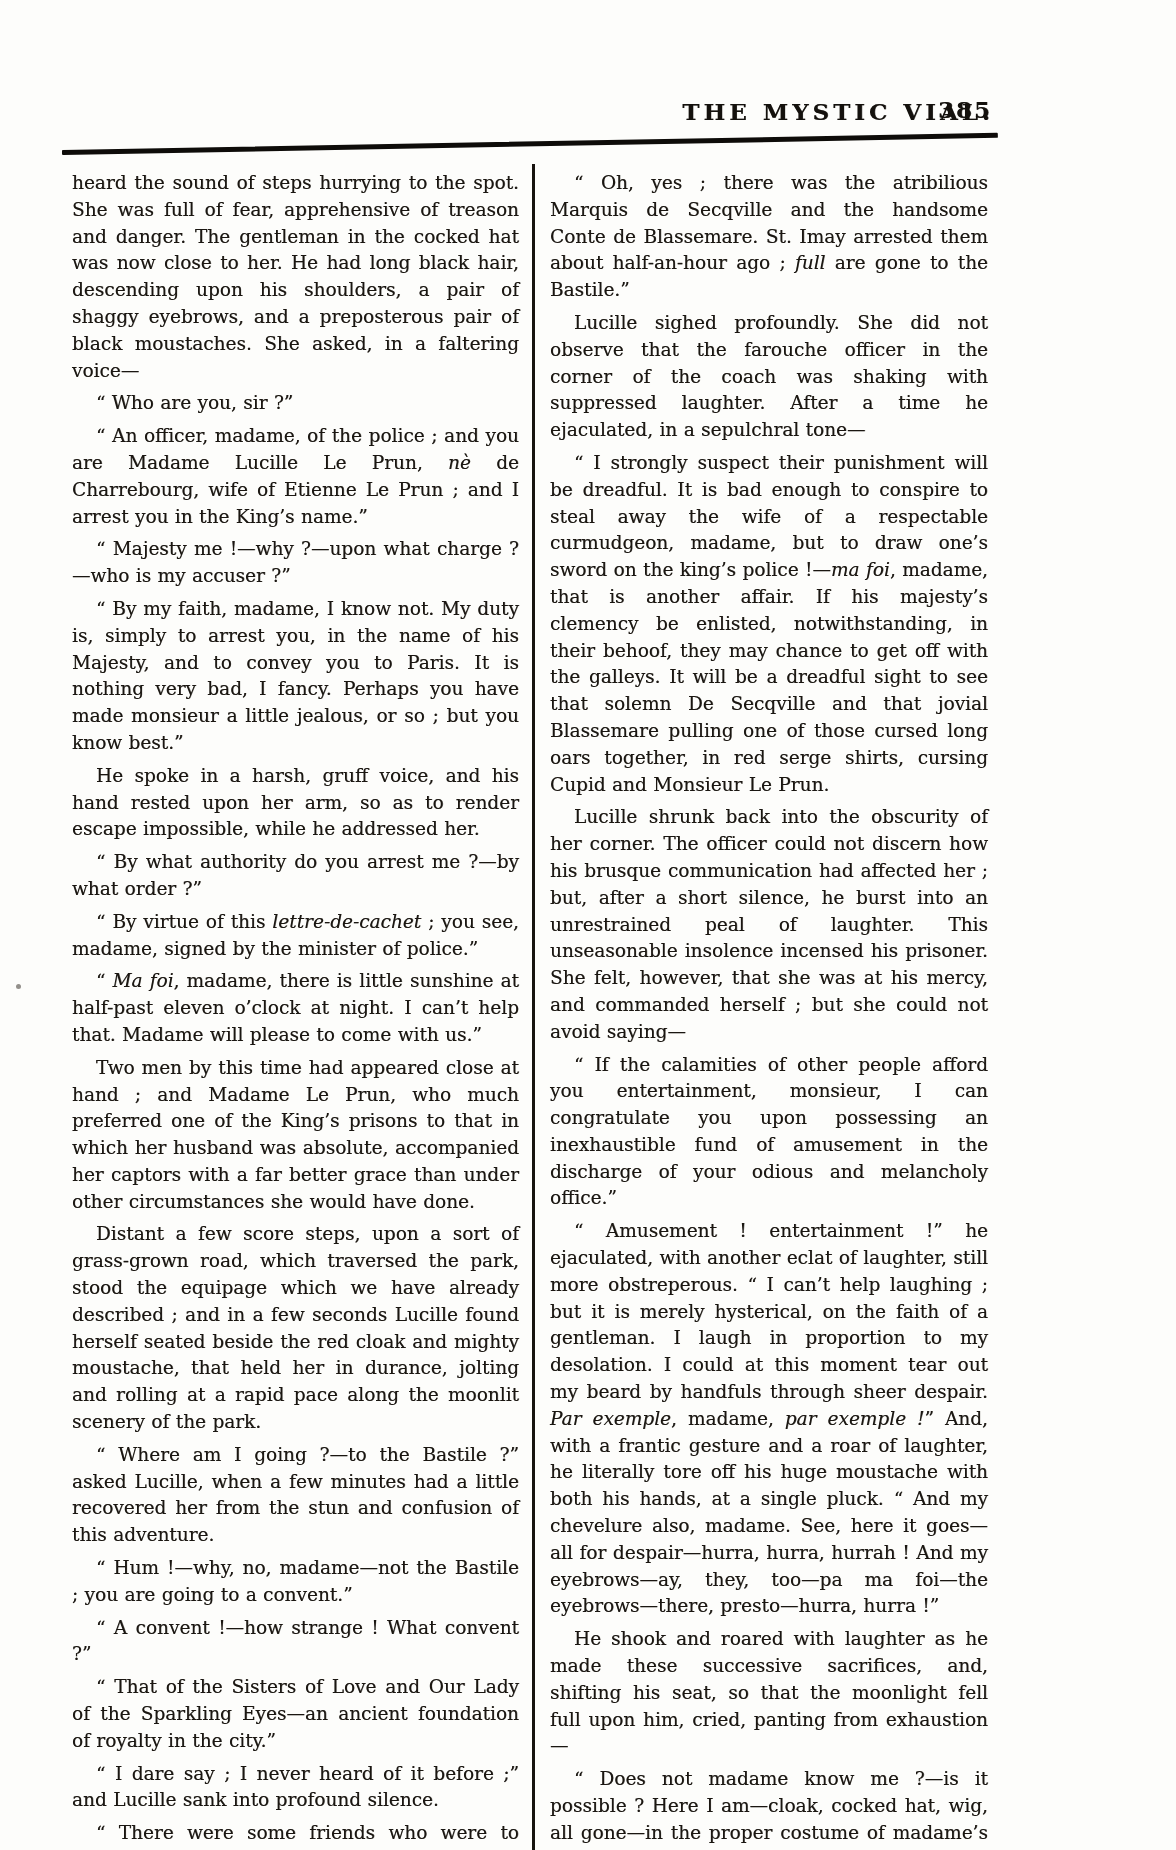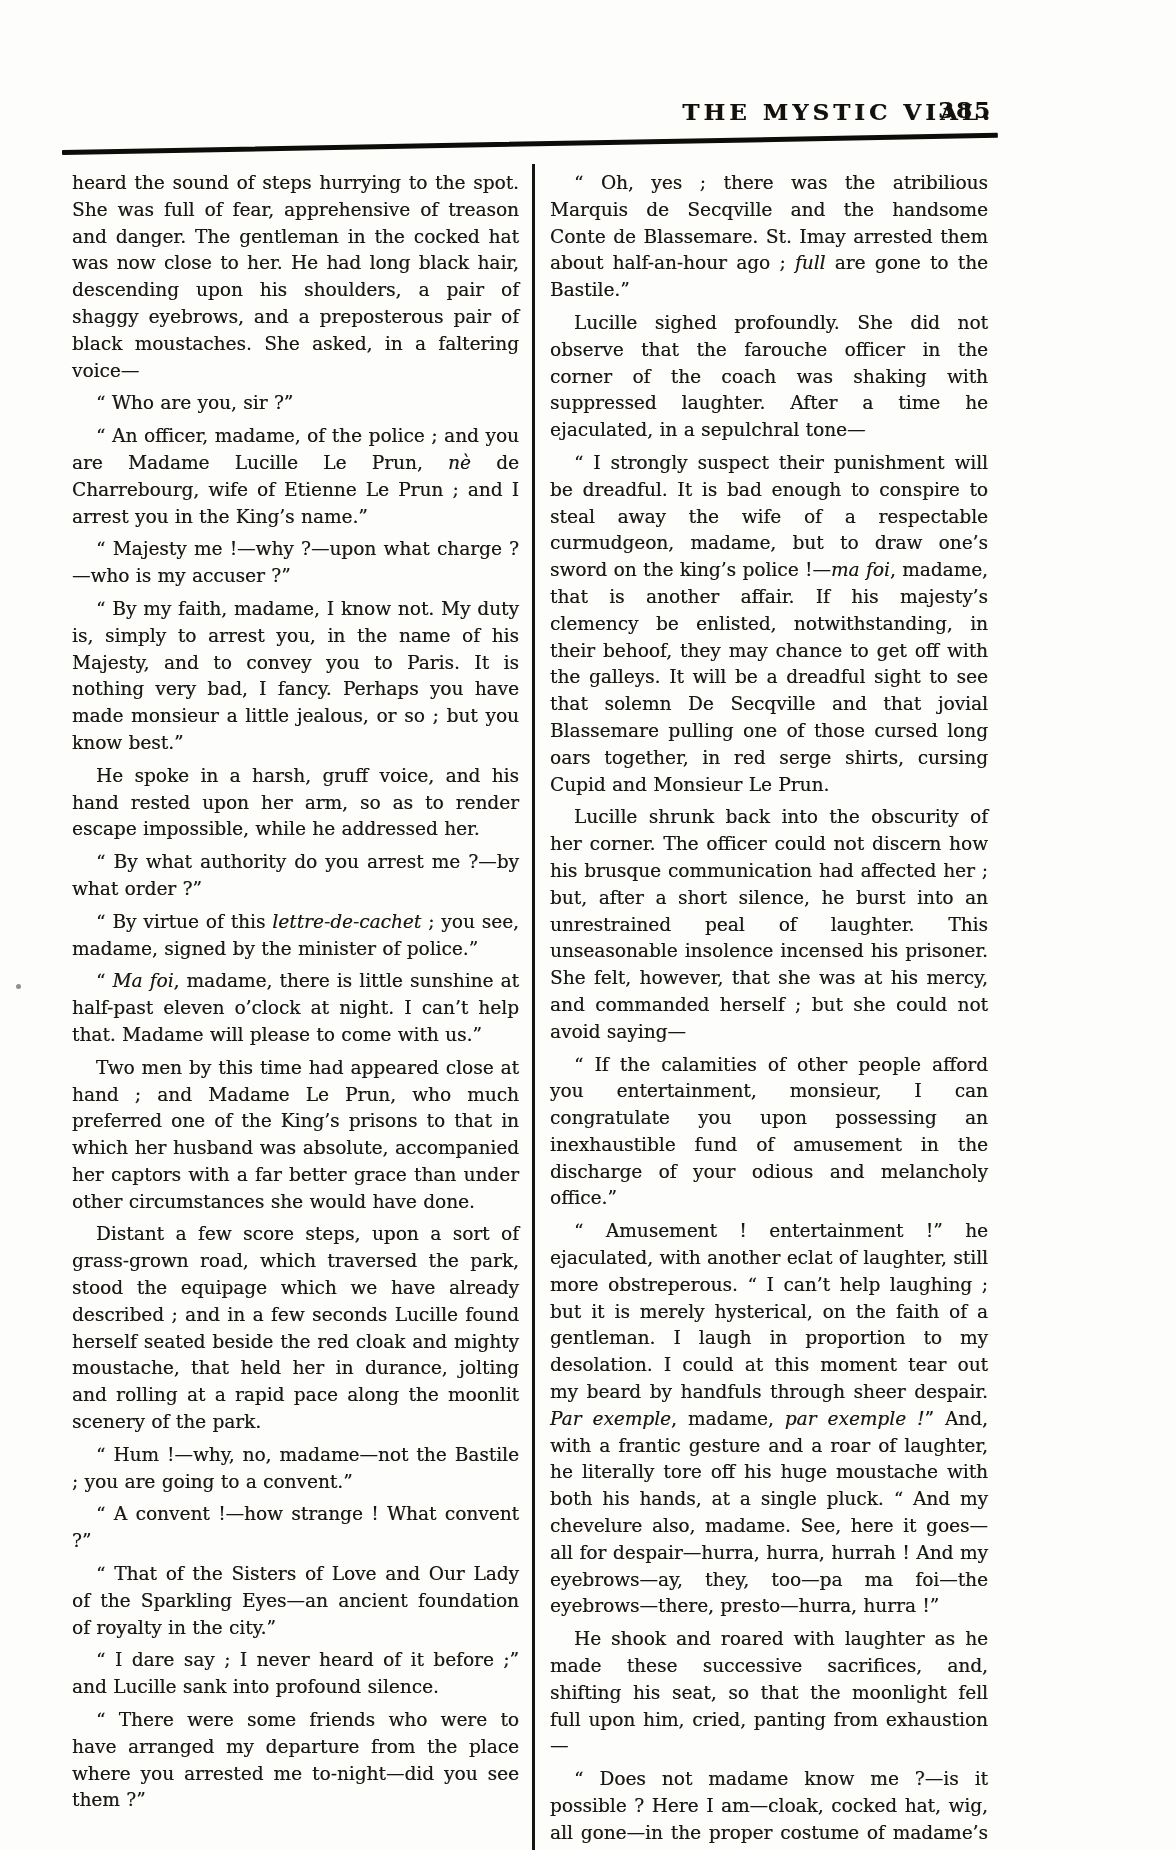--- a/index.html
+++ b/index.html
@@ -102,20 +102,21 @@
         <p class="para">“ Who are you, sir ?”</p>
         <p class="para">“ An officer, madame, of the police ; and you are Madame Lucille Le Prun, <i>nè</i> de Charrebourg, wife of Etienne Le Prun ; and I arrest you in the King’s name.”</p>
         <p class="para">“ Majesty me !—why ?—upon what charge ?—who is my accuser ?”</p>
         <p class="para">“ By my faith, madame, I know not. My duty is, simply to arrest you, in the name of his Majesty, and to convey you to Paris. It is nothing very bad, I fancy. Perhaps you have made monsieur a little jealous, or so ; but you know best.”</p>
         <p class="para">He spoke in a harsh, gruff voice, and his hand rested upon her arm, so as to render escape impossible, while he addressed her.</p>
         <p class="para">“ By what authority do you arrest me ?—by what order ?”</p>
         <p class="para">“ By virtue of this <i>lettre-de-cachet</i> ; you see, madame, signed by the minister of police.”</p>
         <p class="para">“ <i>Ma foi</i>, madame, there is little sunshine at half-past eleven o’clock at night. I can’t help that. Madame will please to come with us.”</p>
         <p class="para">Two men by this time had appeared close at hand ; and Madame Le Prun, who much preferred one of the King’s prisons to that in which her husband was absolute, accompanied her captors with a far better grace than under other circumstances she would have done.</p>
         <p class="para">Distant a few score steps, upon a sort of grass-grown road, which traversed the park, stood the equipage which we have already described ; and in a few seconds Lucille found herself seated beside the red cloak and mighty moustache, that held her in durance, jolting and rolling at a rapid pace along the moonlit scenery of the park.</p>
+        <p class="para">“ Where am I going ?—to the Bastile ?” asked Lucille, when a few minutes had a little recovered her from the stun and confusion of this adventure.</p>
         <p class="para">“ Hum !—why, no, madame—not the Bastile ; you are going to a convent.”</p>
         <p class="para">“ A convent !—how strange !  What convent ?”</p>
         <p class="para">“ That of the Sisters of Love and Our Lady of the Sparkling Eyes—an ancient foundation of royalty in the city.”</p>
         <p class="para">“ I dare say ; I never heard of it before ;” and Lucille sank into profound silence.</p>
         <p class="para">“ There were some friends who were to have arranged my departure from the place where you arrested me to-night—did you see them ?”</p>
       </section>
     <div class="col-rule"></div>
     <section class="col col-right">
         <p class="para">“ Oh, yes ; there was the atribilious Marquis de Secqville and the handsome Conte de Blassemare.  St. Imay arrested them about half-an-hour ago ; <i>full</i> are gone to the Bastile.”</p>
         <p class="para">Lucille sighed profoundly.  She did not observe that the farouche officer in the corner of the coach was shaking with suppressed laughter.  After a time he ejaculated, in a sepulchral tone—</p>

